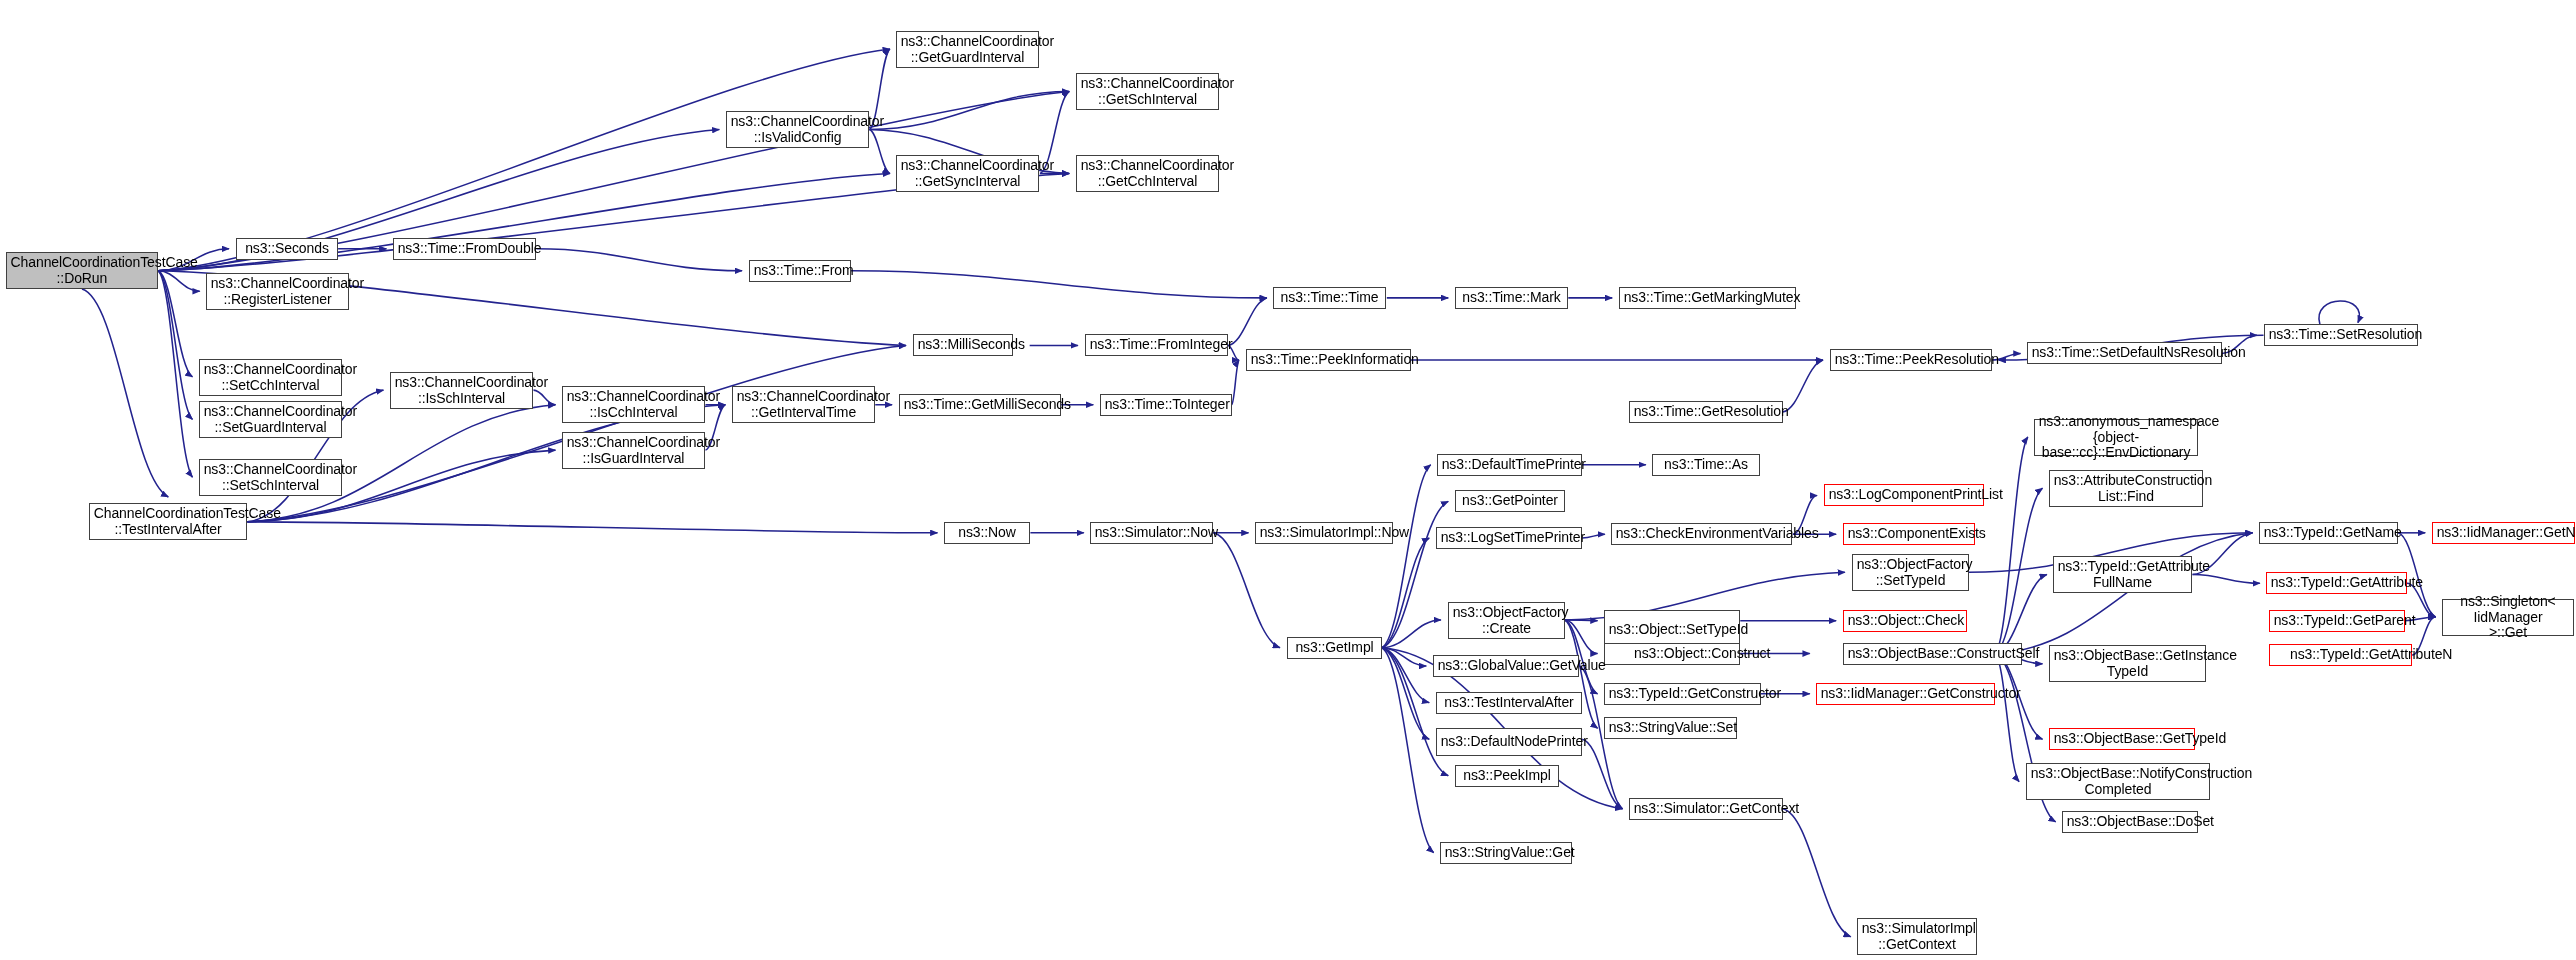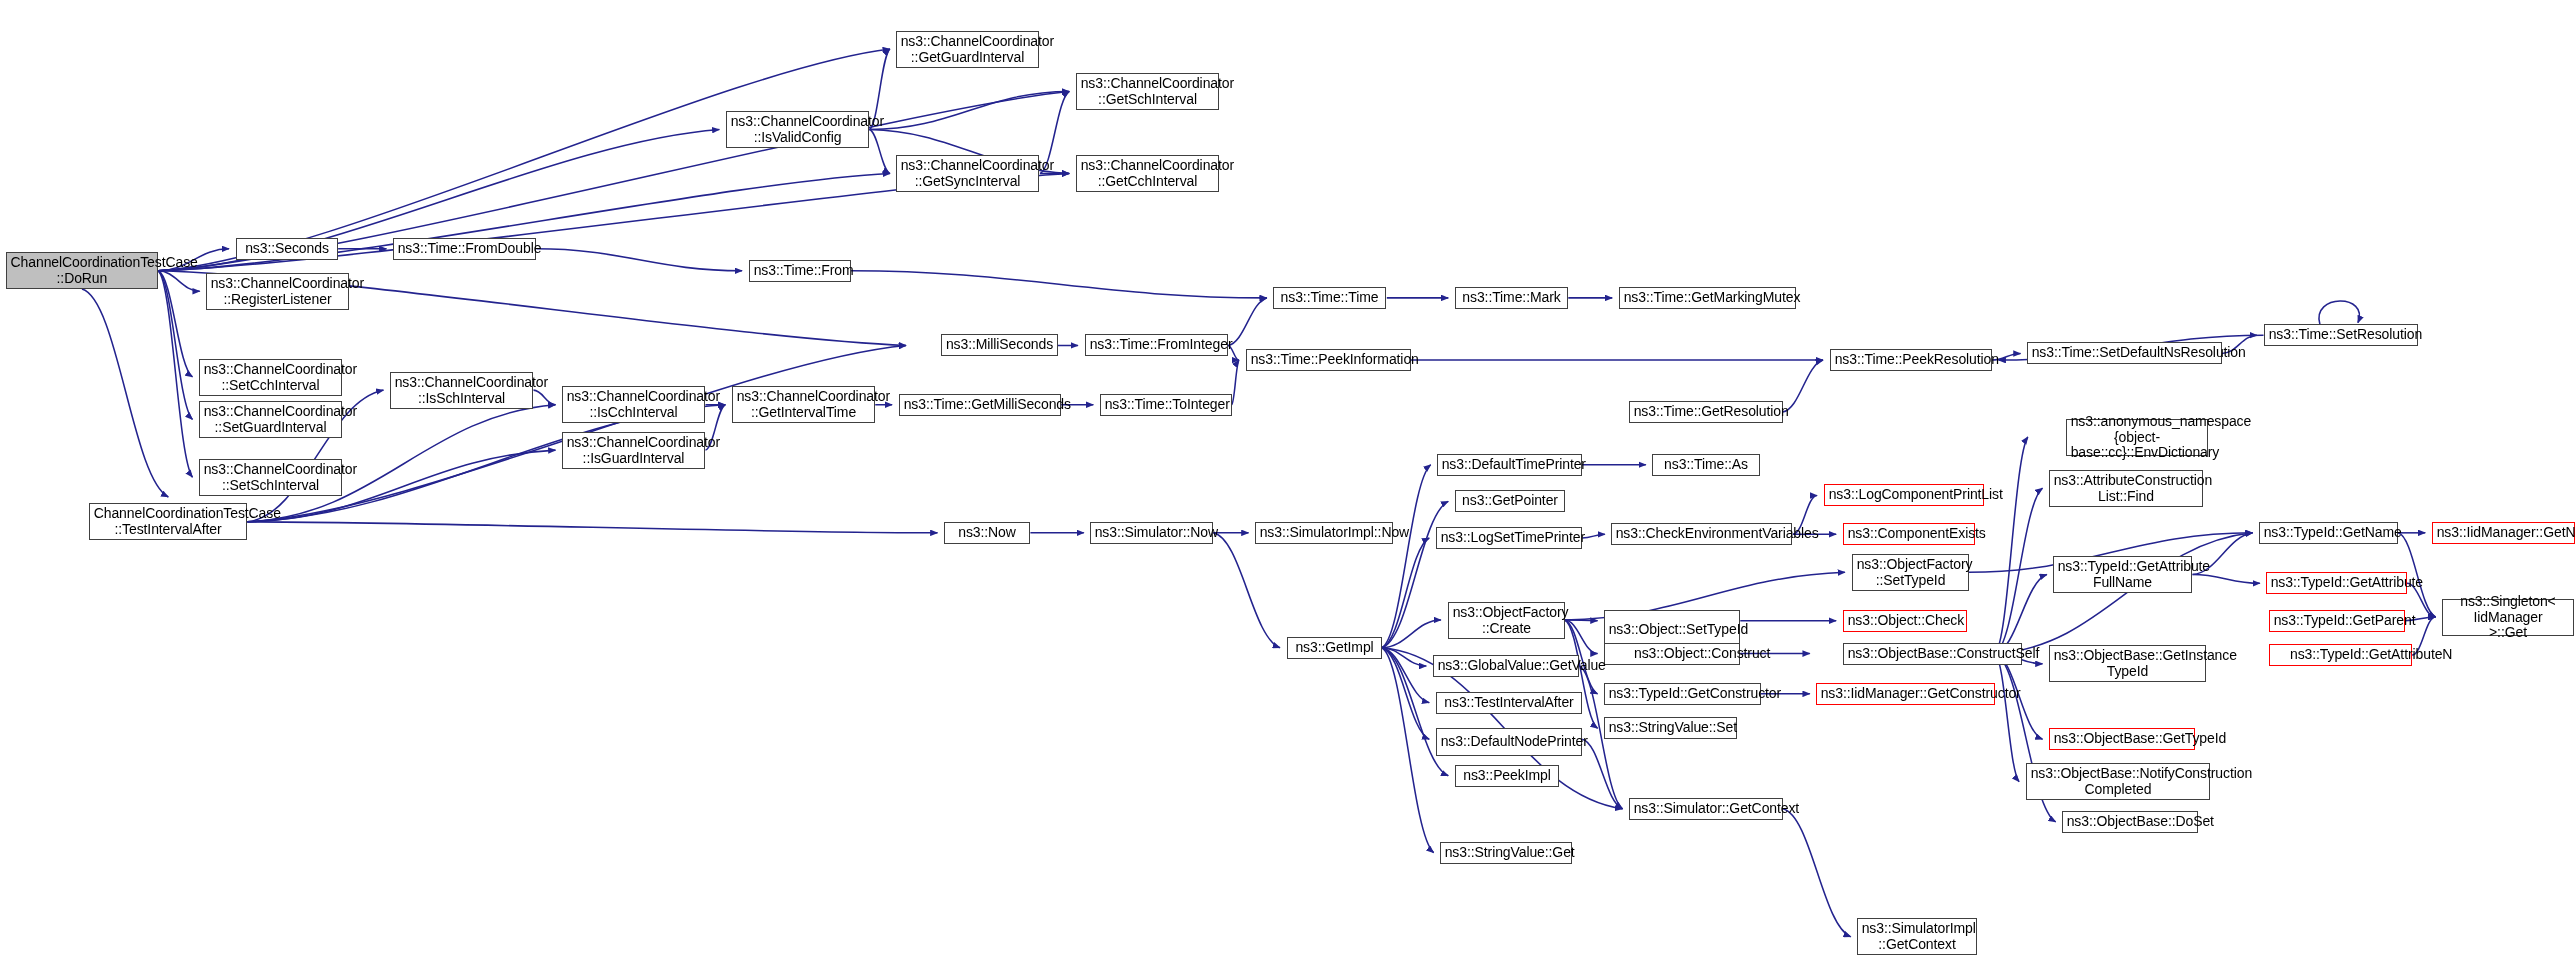--- a/index.html
+++ b/index.html
@@ -154,42 +154,42 @@
       <div class="node" style="left: 1076px; top: 155px; width: 143px; height: 37px;"><span>ns3::ChannelCoordinator
 ::GetCchInterval</span></div>
       <div class="node" style="left: 236px; top: 238px; width: 102px; height: 22px;"><span>ns3::Seconds</span></div>
       <div class="node" style="left: 393px; top: 238px; width: 143px; height: 22px;"><span>ns3::Time::FromDouble</span></div>
       <div class="node" style="left: 749px; top: 260px; width: 102px; height: 22px;"><span>ns3::Time::From</span></div>
       <div class="node" style="left: 206px; top: 273px; width: 143px; height: 37px;"><span>ns3::ChannelCoordinator
 ::RegisterListener</span></div>
       <div class="node" style="left: 1273px; top: 287px; width: 113px; height: 22px;"><span>ns3::Time::Time</span></div>
       <div class="node" style="left: 1455px; top: 287px; width: 113px; height: 22px;"><span>ns3::Time::Mark</span></div>
       <div class="node" style="left: 1619px; top: 287px; width: 177px; height: 22px;"><span>ns3::Time::GetMarkingMutex</span></div>
-      <div class="node" style="left: 913px; top: 334px; width: 117px; height: 22px; margin-left: 28px;"><span>ns3::MilliSeconds</span></div>
+      <div class="node" style="left: 913px; top: 334px; width: 100px; height: 22px;"><span>ns3::MilliSeconds</span></div>
       <div class="node" style="left: 1085px; top: 334px; width: 143px; height: 22px;"><span>ns3::Time::FromInteger</span></div>
       <div class="node" style="left: 1246px; top: 349px; width: 165px; height: 22px;"><span>ns3::Time::PeekInformation</span></div>
       <div class="node" style="left: 1830px; top: 349px; width: 162px; height: 22px;"><span>ns3::Time::PeekResolution</span></div>
       <div class="node" style="left: 2027px; top: 342px; width: 195px; height: 22px;"><span>ns3::Time::SetDefaultNsResolution</span></div>
       <div class="node" style="left: 2264px; top: 324px; width: 154px; height: 22px;"><span>ns3::Time::SetResolution</span></div>
       <div class="node" style="left: 199px; top: 359px; width: 143px; height: 37px;"><span>ns3::ChannelCoordinator
 ::SetCchInterval</span></div>
       <div class="node" style="left: 390px; top: 372px; width: 143px; height: 37px;"><span>ns3::ChannelCoordinator
 ::IsSchInterval</span></div>
       <div class="node" style="left: 562px; top: 386px; width: 143px; height: 37px;"><span>ns3::ChannelCoordinator
 ::IsCchInterval</span></div>
       <div class="node" style="left: 732px; top: 386px; width: 143px; height: 37px;"><span>ns3::ChannelCoordinator
 ::GetIntervalTime</span></div>
       <div class="node" style="left: 899px; top: 394px; width: 162px; height: 22px;"><span>ns3::Time::GetMilliSeconds</span></div>
       <div class="node" style="left: 1100px; top: 394px; width: 132px; height: 22px;"><span>ns3::Time::ToInteger</span></div>
       <div class="node" style="left: 1629px; top: 401px; width: 154px; height: 22px;"><span>ns3::Time::GetResolution</span></div>
       <div class="node" style="left: 199px; top: 401px; width: 143px; height: 37px;"><span>ns3::ChannelCoordinator
 ::SetGuardInterval</span></div>
       <div class="node" style="left: 562px; top: 432px; width: 143px; height: 37px;"><span>ns3::ChannelCoordinator
 ::IsGuardInterval</span></div>
-      <div class="node" style="left: 2034px; top: 419px; width: 142px; height: 37px; margin-left: 32px;"><span>ns3::anonymous_namespace
+      <div class="node" style="left: 2034px; top: 419px; width: 164px; height: 37px;"><span>ns3::anonymous_namespace
 {object-base::cc}::EnvDictionary</span></div>
       <div class="node" style="left: 1437px; top: 454px; width: 145px; height: 22px;"><span>ns3::DefaultTimePrinter</span></div>
       <div class="node" style="left: 1652px; top: 454px; width: 108px; height: 22px;"><span>ns3::Time::As</span></div>
       <div class="node" style="left: 199px; top: 459px; width: 143px; height: 37px;"><span>ns3::ChannelCoordinator
 ::SetSchInterval</span></div>
       <div class="node" style="left: 2049px; top: 470px; width: 154px; height: 37px;"><span>ns3::AttributeConstruction
 List::Find</span></div>
       <div class="node" style="left: 89px; top: 503px; width: 158px; height: 37px;"><span>ChannelCoordinationTestCase
 ::TestIntervalAfter</span></div>
       <div class="node" style="left: 1455px; top: 490px; width: 110px; height: 22px;"><span>ns3::GetPointer</span></div>

